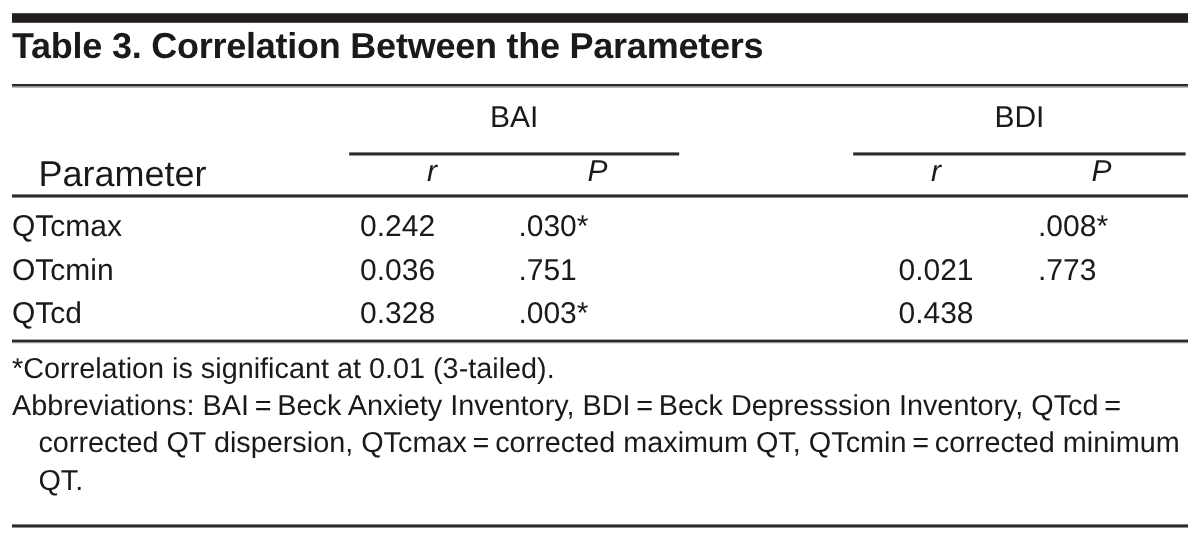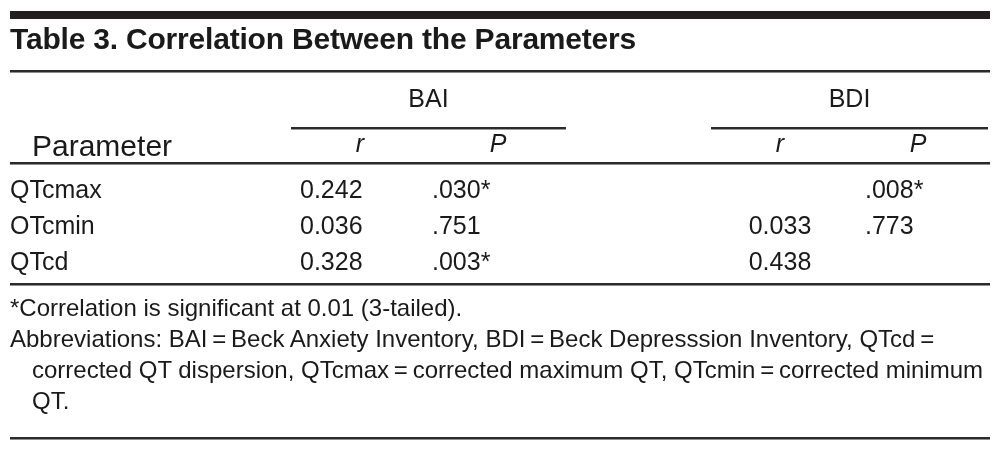--- a/index.html
+++ b/index.html
@@ -182,21 +182,21 @@
     <div class="cell cell-label">QTcmax</div>
     <div class="cell cell-bai-r">0.242</div>
     <div class="cell cell-bai-p">.030*</div>
     <div class="cell cell-bdi-p">.008*</div>
   </div>
 
   <div class="row row-1">
     <div class="cell cell-label">OTcmin</div>
     <div class="cell cell-bai-r">0.036</div>
     <div class="cell cell-bai-p">.751</div>
-    <div class="cell cell-bdi-r">0.033</div>
+    <div class="cell cell-bdi-r">0.021</div>
     <div class="cell cell-bdi-p">.773</div>
   </div>
 
   <div class="row row-2">
     <div class="cell cell-label">QTcd</div>
     <div class="cell cell-bai-r">0.328</div>
     <div class="cell cell-bai-p">.003*</div>
     <div class="cell cell-bdi-r">0.438</div>
   </div>
 

